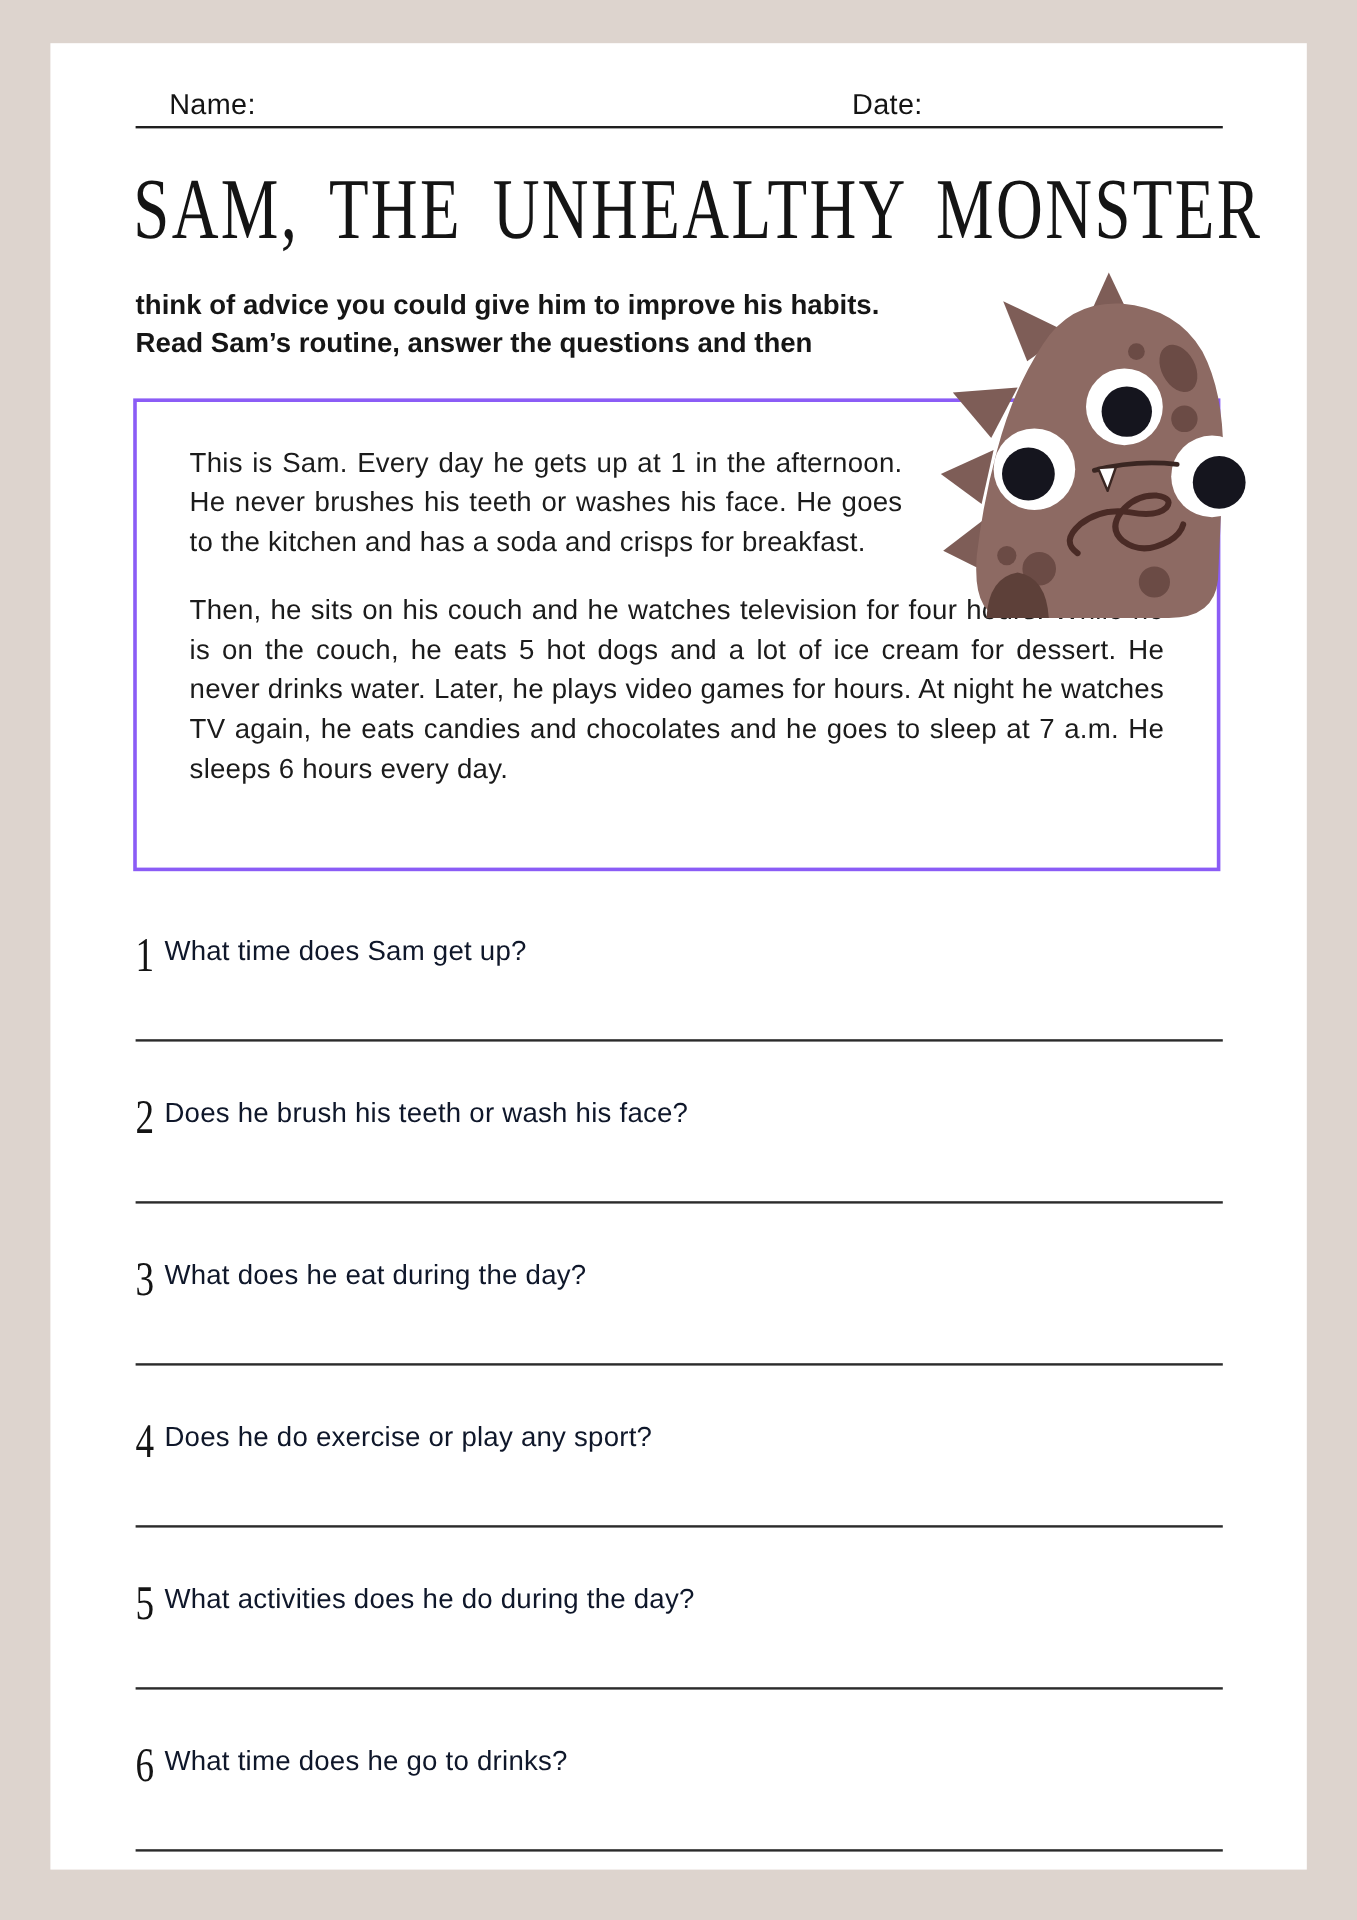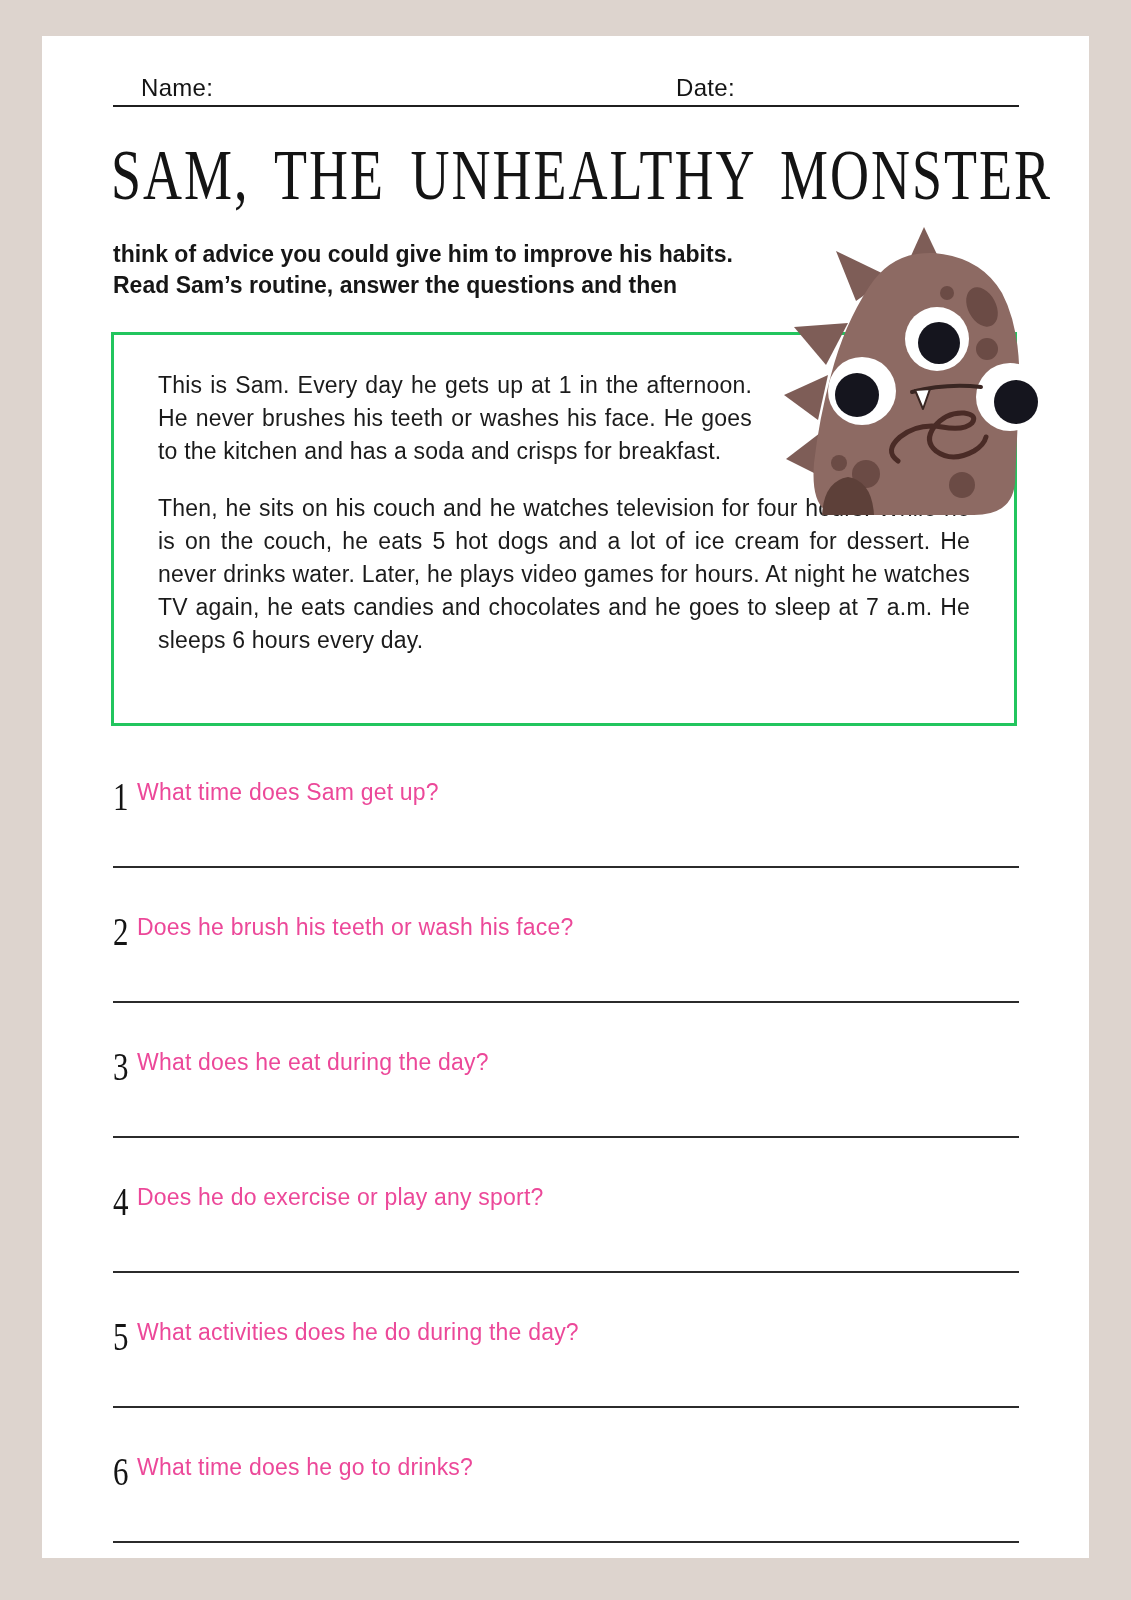--- a/index.html
+++ b/index.html
@@ -15,21 +15,21 @@
     position:absolute; left:42px; top:36px;
     width:1047px; height:1522px;
     background:#ffffff;
   }
   
   .hdr-label {
     position:absolute; top:38px;
     font-size:24px; font-weight:500; letter-spacing:.3px; color:#141414;margin-left:28px;
   }
   .hdr-label.name { left:71px; }
-  .hdr-label.date { left:606px; }
+  .hdr-label.date { left:640px; }
   .hdr-blank { position:absolute; top:38px; height:30px; }
   .hdr-blank.name { left:150px; width:430px; }
   .hdr-blank.date { left:672px; width:305px; }
   .hdr-rule {
     position:absolute; left:71px; top:69px; width:906px; height:0;
     border-top:2px solid #1f1f1f;
   }
   
   .title-wrap {
     position:absolute; left:69px; top:97px; width:910px;
@@ -44,21 +44,21 @@
   
   .instructions {
     position:absolute; left:71px; top:203px; width:700px;
     font-size:23px; font-weight:bold; line-height:31px; color:#161616;
   }
   .instructions span { display:block; }
   
   .passage-box {
     position:absolute; left:69px; top:296px;
     width:906px; height:394px;
-    border:3px solid #22c55e;
+    border:3px solid #8b5cf6;
     padding:34px 44px 0 44px;
     background:#ffffff;
   }
   .passage-box p {
     font-size:23px; line-height:33px; color:#1b1b1b;
     text-align:justify; letter-spacing:.2px;
   }
   .passage-box p.p1 { margin-right:218px; }
   .passage-box p.p2 { margin-top:24px; }
   
@@ -69,21 +69,21 @@
   
   .questions { position:absolute; left:71px; top:735px; width:906px; }
   .question { position:relative; height:129px; }
   .q-row { display:flex; align-items:flex-start; margin-top:6px; height:30px; }
   .q-num {
     font-family:"Liberation Serif", serif;
     font-size:31px; line-height:30px; color:#141414;
     width:24px; flex:0 0 24px;
     transform:scaleY(1.3); transform-origin:center top;
   }
-  .q-text { font-size:23px; line-height:30px; font-weight:500; color:#ec4899; letter-spacing:.2px; }
+  .q-text { font-size:23px; line-height:30px; font-weight:500; color:#0f172a; letter-spacing:.2px; }
   .answer-line {
     position:absolute; left:0; top:89px; width:906px; height:12px;
     border-top:2px solid #2b2b2b;
   }
 </style>
 </head>
 <body>
 
 <div class="page">
 

